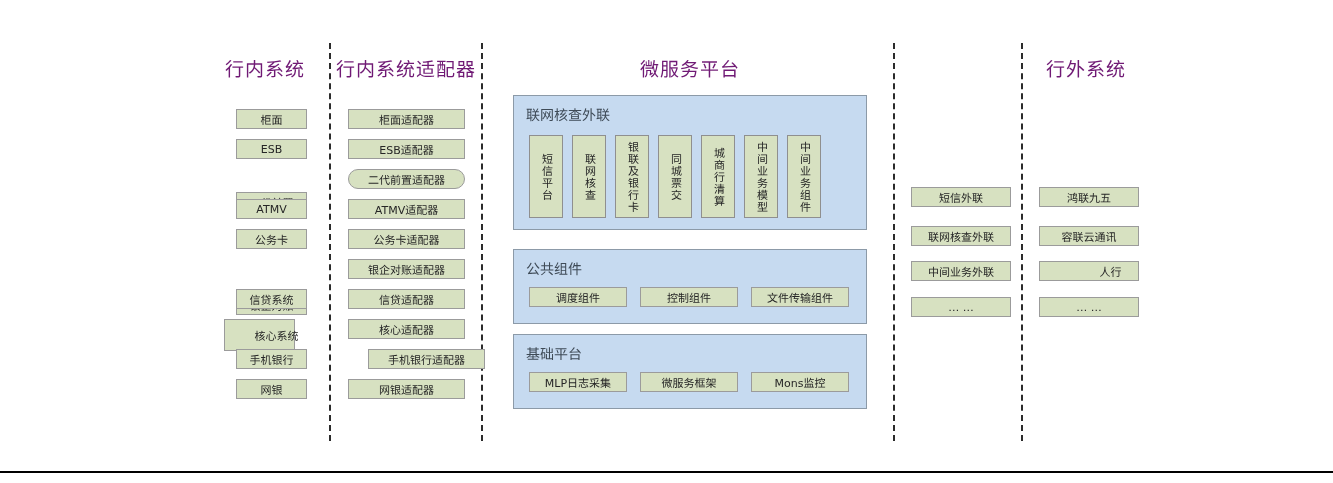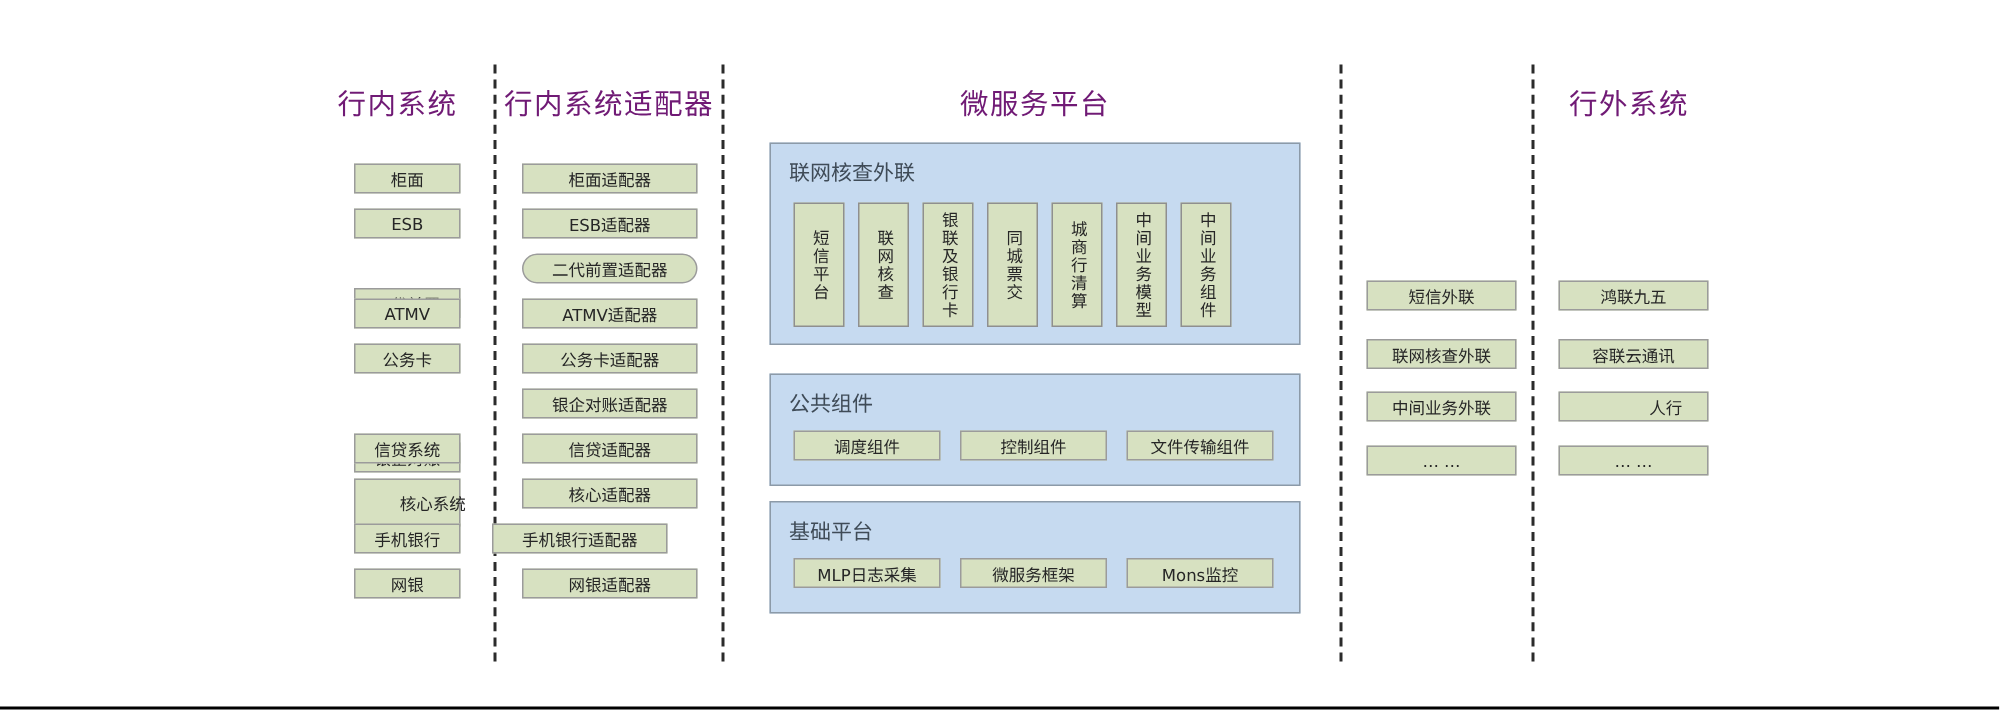--- a/index.html
+++ b/index.html
@@ -120,33 +120,33 @@
 
   <div class="col-header" style="left:1026px;top:54px;width:120px;">行外系统</div>
 
   <div class="node" style="left:236px;top:109px;width:71px;height:20px;">柜面</div>
   <div class="node" style="left:236px;top:139px;width:71px;height:20px;">ESB</div>
   <div class="node" style="left:236px;top:169px;width:71px;height:20px;margin-top:23px;">二代前置</div>
   <div class="node" style="left:236px;top:199px;width:71px;height:20px;">ATMV</div>
   <div class="node" style="left:236px;top:229px;width:71px;height:20px;">公务卡</div>
   <div class="node" style="left:236px;top:259px;width:71px;height:20px;margin-top:36px;">银企对账</div>
   <div class="node" style="left:236px;top:289px;width:71px;height:20px;">信贷系统</div>
-  <div class="node" style="left:236px;top:319px;width:71px;height:32px;padding-left:34px;">核心系统</div>
+  <div class="node" style="left:224px;top:319px;width:71px;height:32px;padding-left:34px;">核心系统</div>
   <div class="node" style="left:236px;top:349px;width:71px;height:20px;">手机银行</div>
   <div class="node" style="left:236px;top:379px;width:71px;height:20px;">网银</div>
 
   <div class="node" style="left:348px;top:109px;width:117px;height:20px;">柜面适配器</div>
   <div class="node" style="left:348px;top:139px;width:117px;height:20px;">ESB适配器</div>
   <div class="node" style="left:348px;top:169px;width:117px;height:20px;border-radius:10px;">二代前置适配器</div>
   <div class="node" style="left:348px;top:199px;width:117px;height:20px;">ATMV适配器</div>
   <div class="node" style="left:348px;top:229px;width:117px;height:20px;">公务卡适配器</div>
   <div class="node" style="left:348px;top:259px;width:117px;height:20px;">银企对账适配器</div>
   <div class="node" style="left:348px;top:289px;width:117px;height:20px;">信贷适配器</div>
   <div class="node" style="left:348px;top:319px;width:117px;height:20px;">核心适配器</div>
-  <div class="node" style="left:328px;top:349px;width:117px;height:20px;">手机银行适配器</div>
+  <div class="node" style="left:368px;top:349px;width:117px;height:20px;">手机银行适配器</div>
   <div class="node" style="left:348px;top:379px;width:117px;height:20px;text-align:center;">网银适配器</div>
 
   <div class="panel" style="left:513px;top:95px;width:354px;height:135px;">
     <div class="panel-title">联网核查外联</div>
   </div>
   <div class="vnode" style="left:529px;top:135px;width:34px;height:83px;">
       <span>短信平台</span>
     </div>
   <div class="vnode" style="left:572px;top:135px;width:34px;height:83px;">
       <span>联网核查</span>

